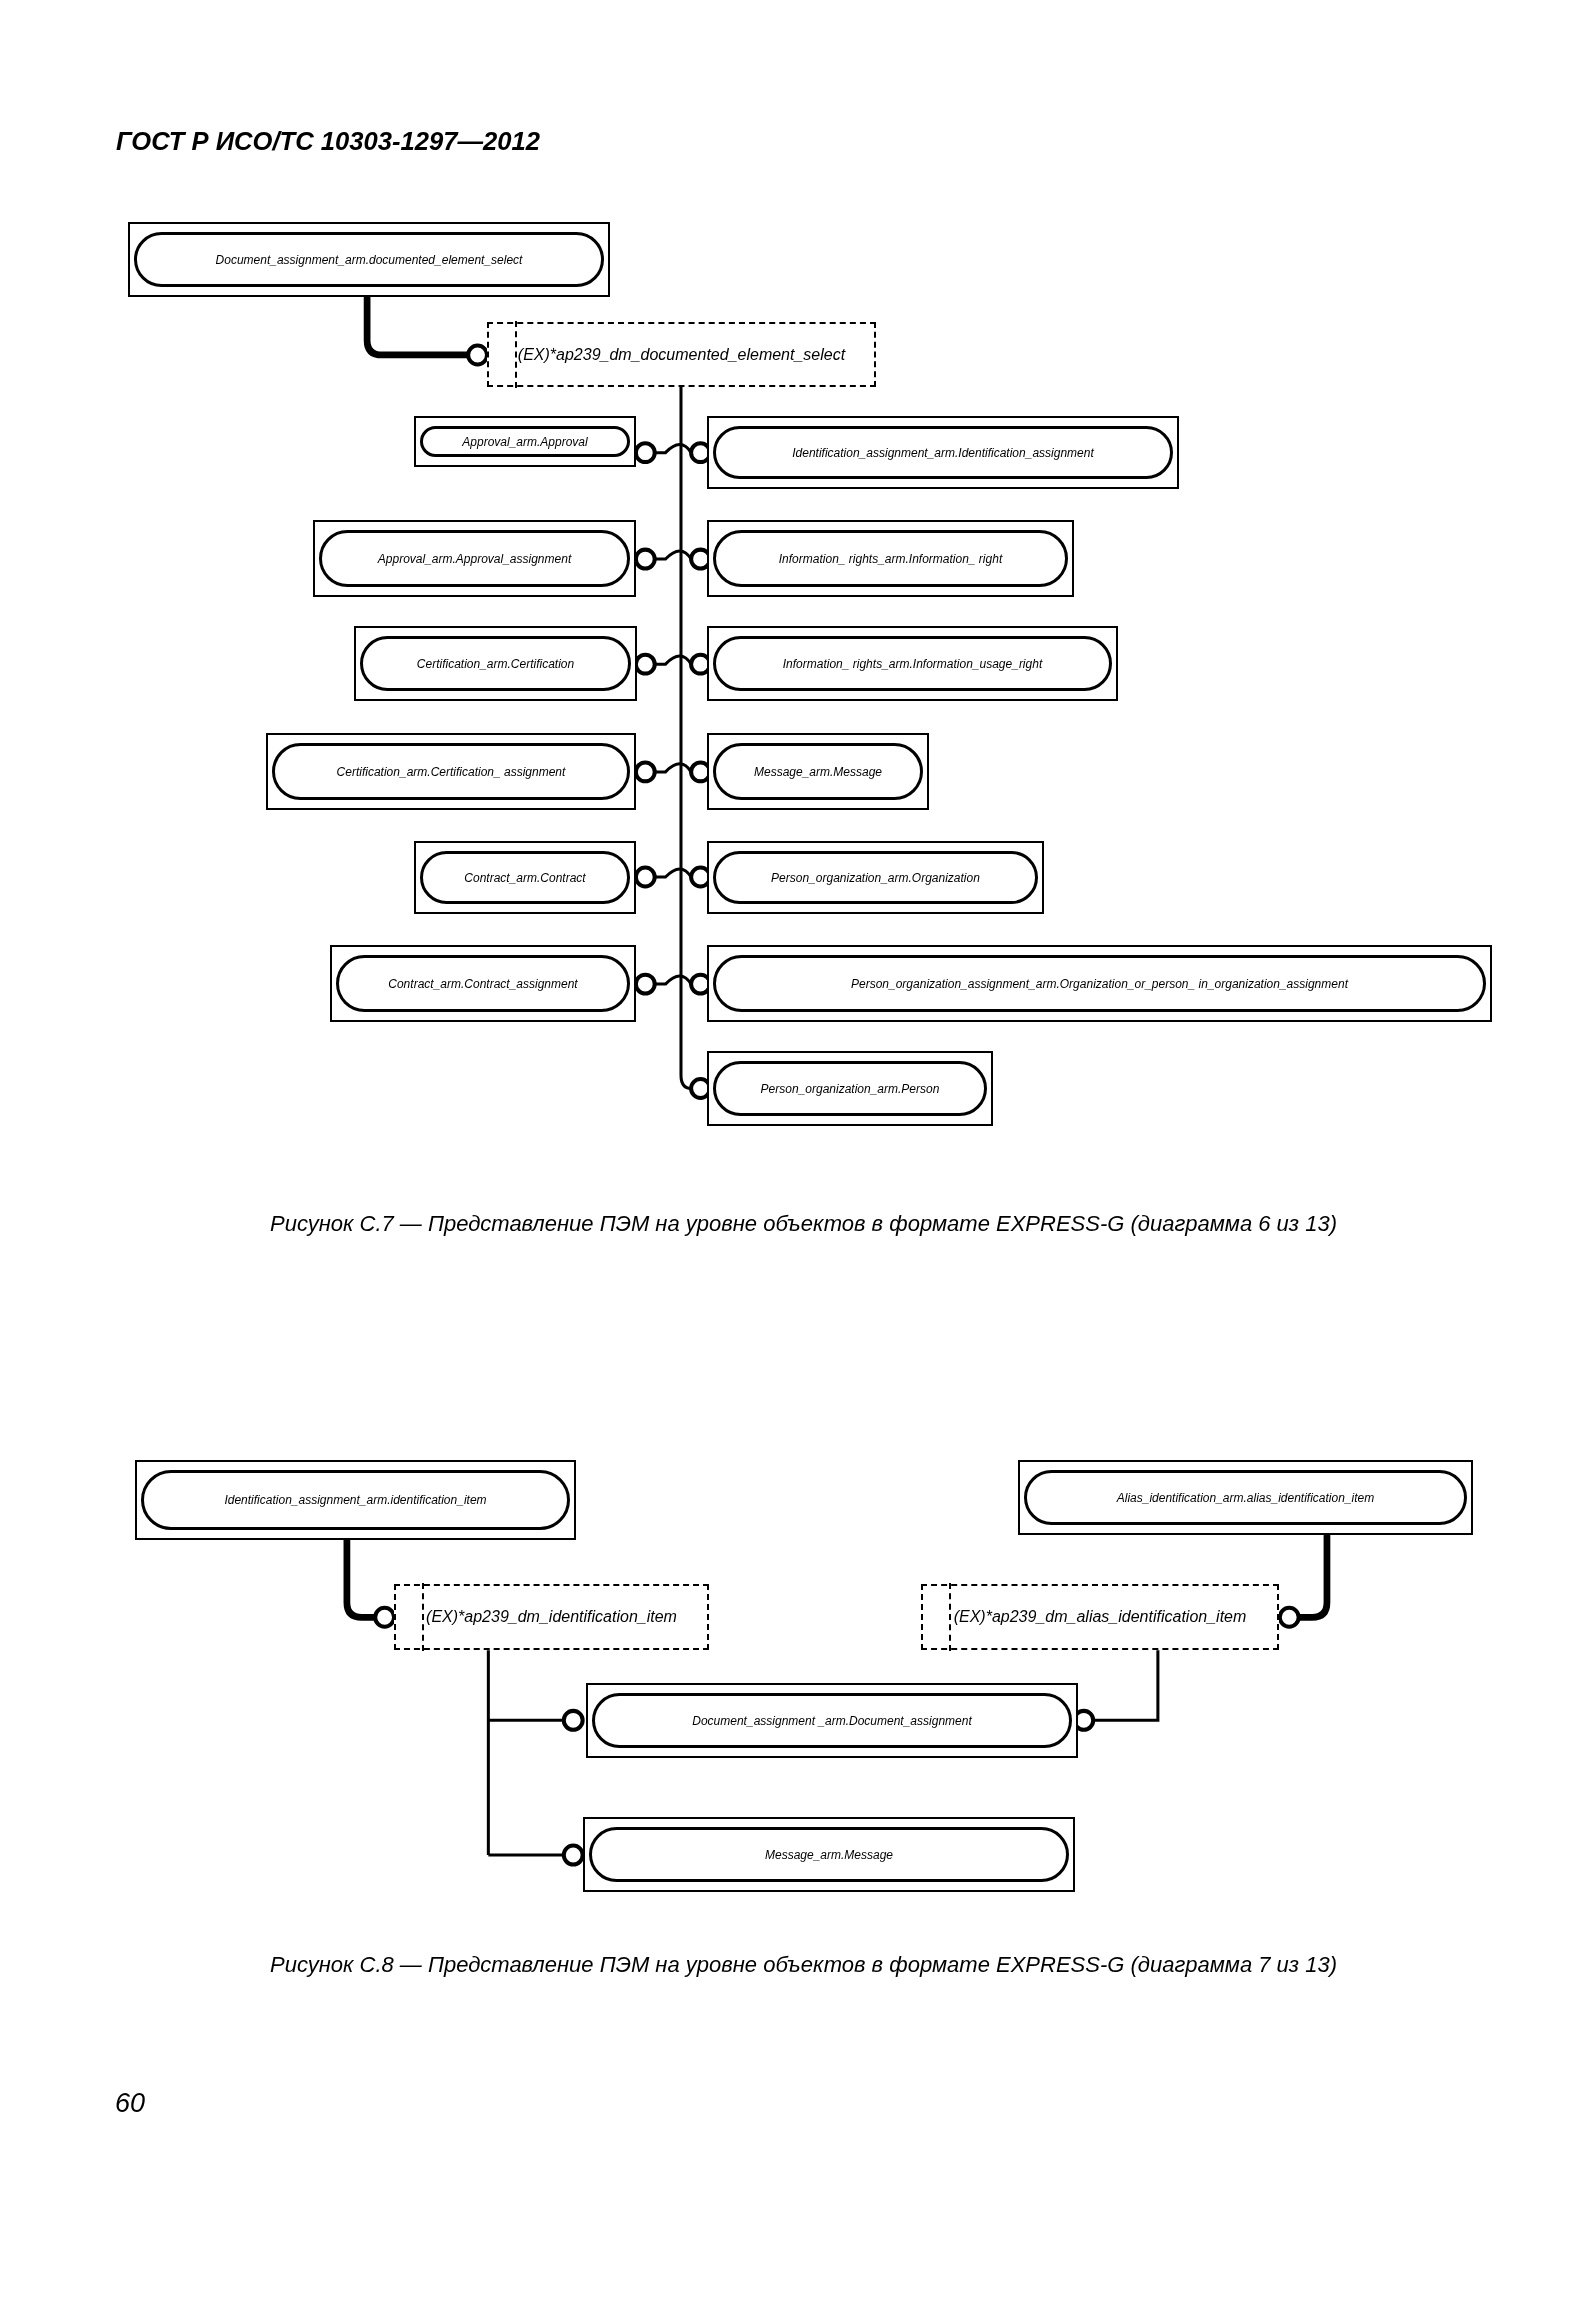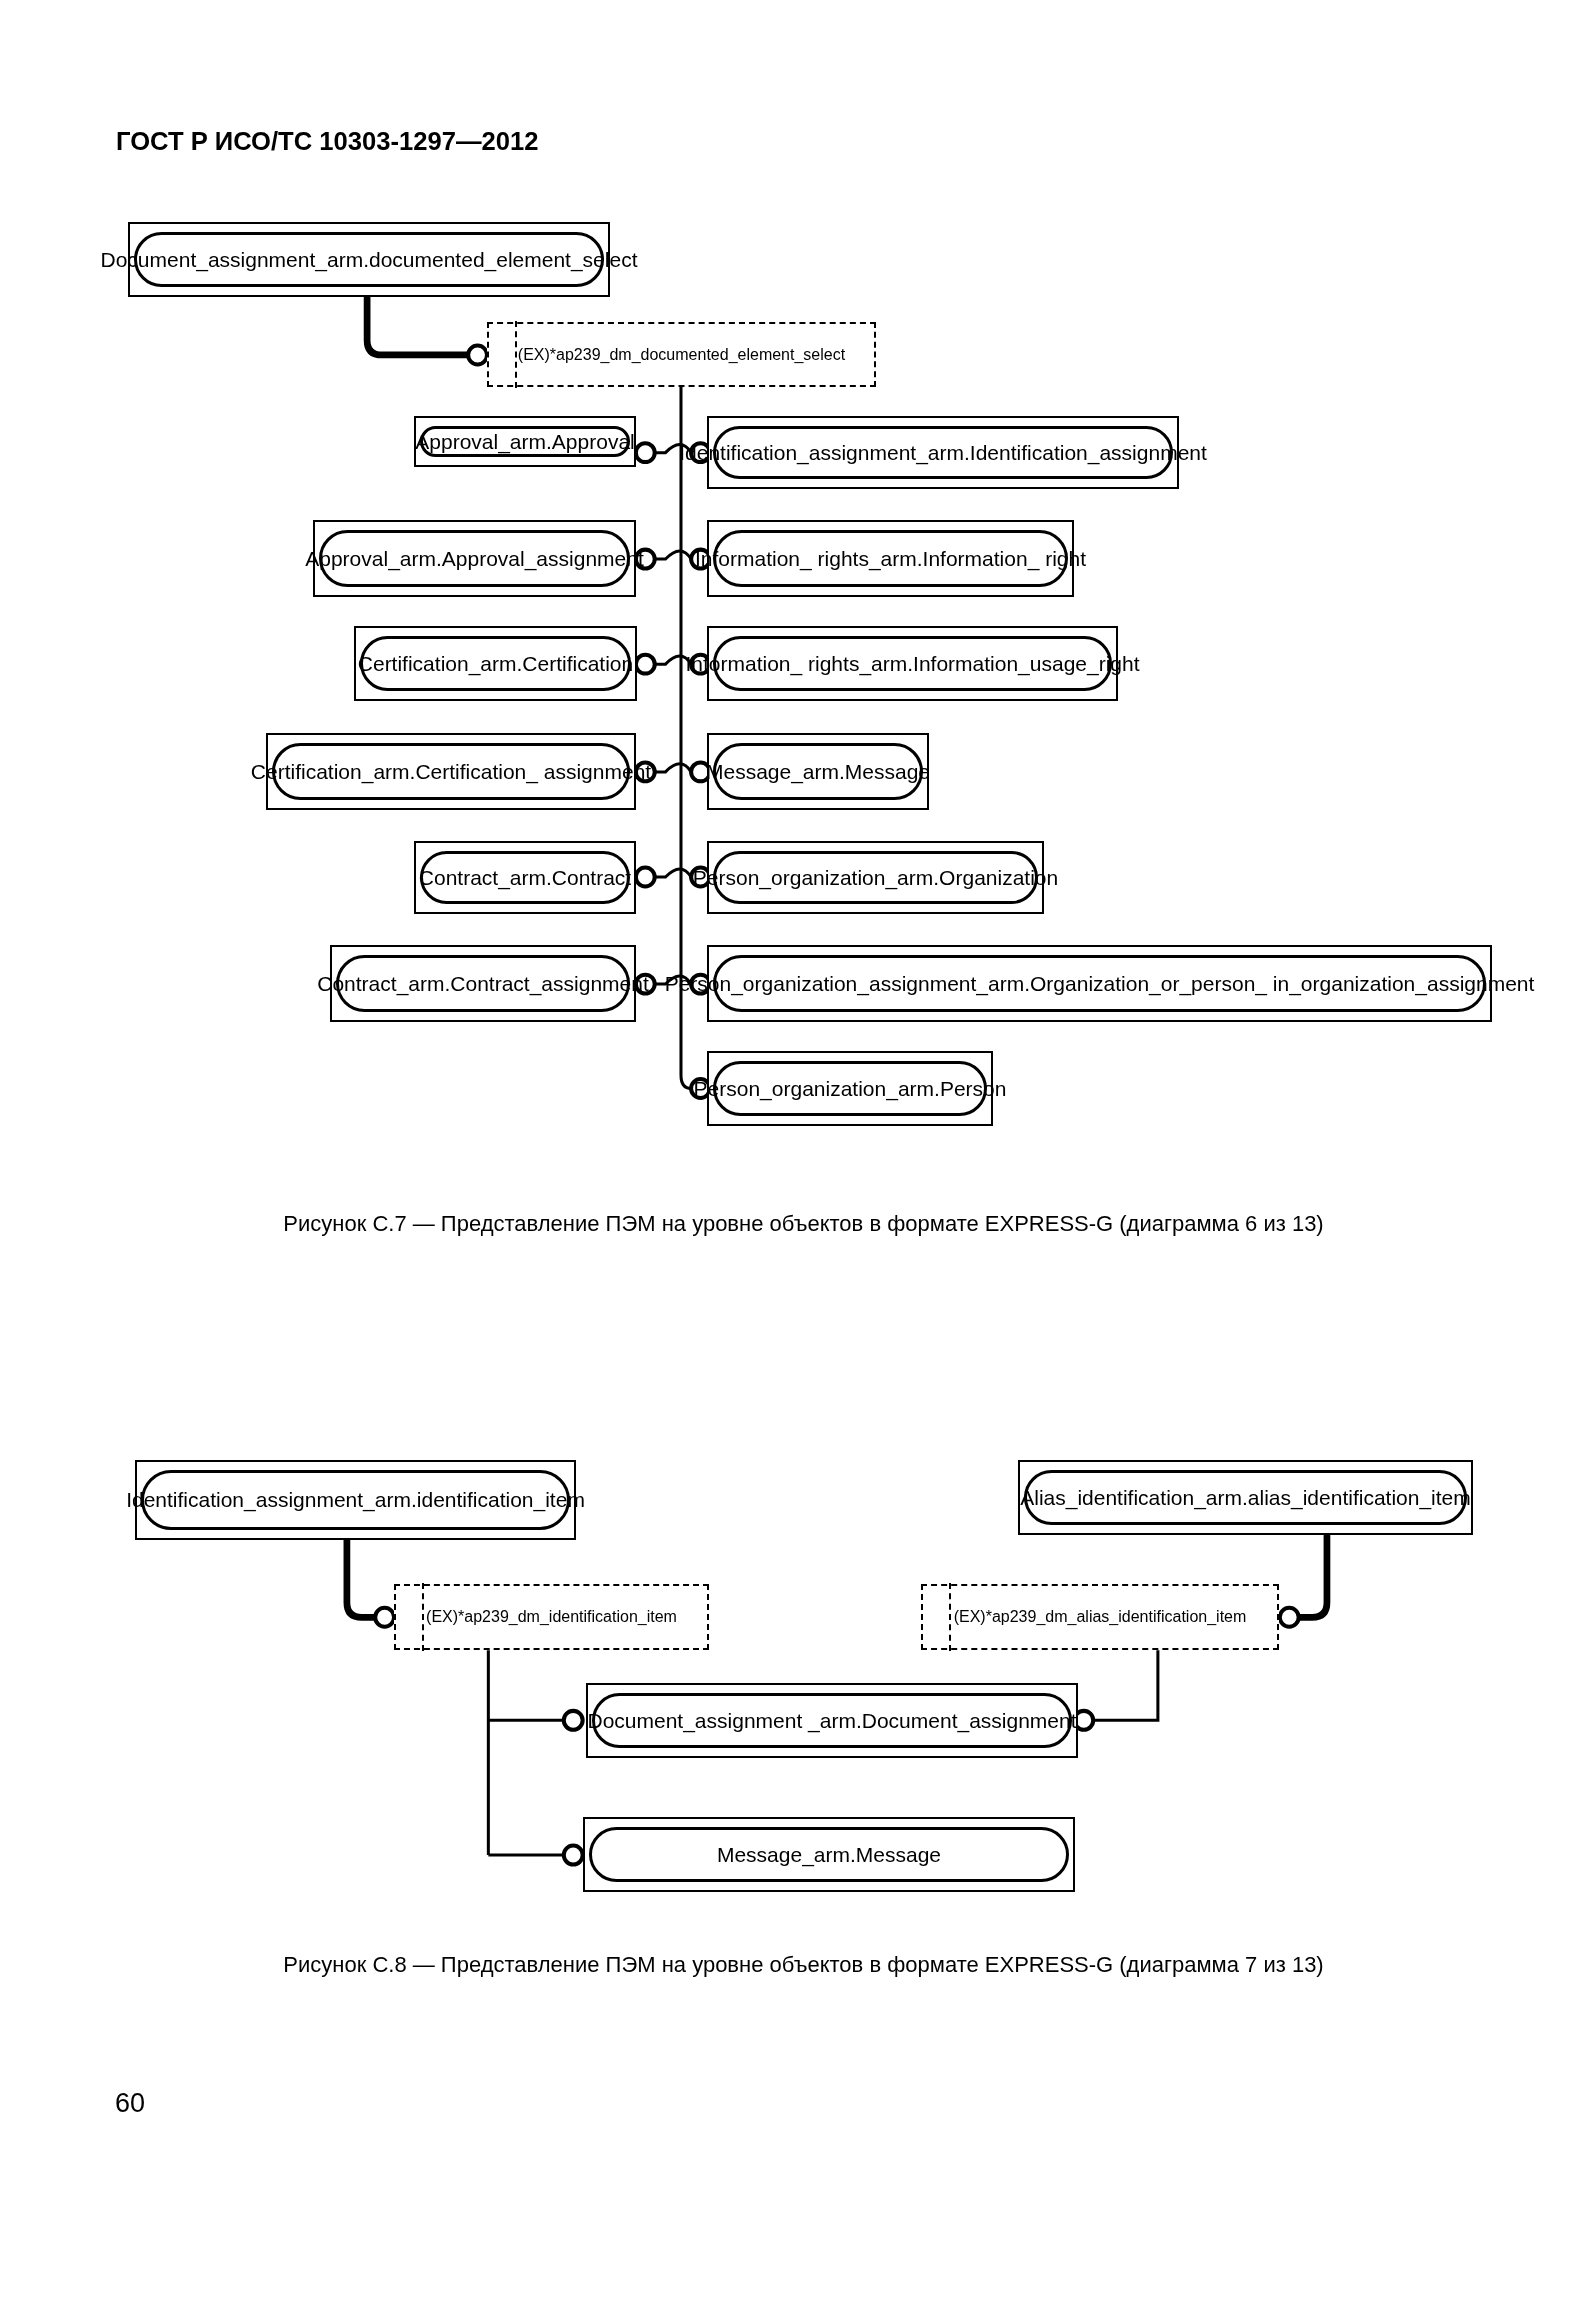--- a/index.html
+++ b/index.html
@@ -1,27 +1,28 @@
 <!DOCTYPE html>
 <html style="font-size:10.8px"><head>
 <meta charset="utf-8">
 <style>
   html,body { margin:0; padding:0; background:#e8e8e8; }
   .page {
     position:relative; width:1591px; height:2307px; background:#ffffff;
     font-family:"Liberation Sans", sans-serif; color:#000; overflow:hidden;
     margin:0 auto;
+    font-style:italic;
   }
   .header { position:absolute; left:116px; top:127px; font-size:25.6px; font-weight:bold; white-space:nowrap; }
   .obox { position:absolute; border:2.7px solid #000; background:#fff; box-sizing:border-box; }
   .rrect {
     position:absolute; left:4px; right:4px; top:8px; bottom:8px;
     border:3.4px solid #000; border-radius:30px; background:#fff;
     display:flex; align-items:center; justify-content:center;
-    font-size:21px; white-space:nowrap; padding:0 4px; box-sizing:border-box;
+    font-size:12px; white-space:nowrap; padding:0 4px; box-sizing:border-box;
   }
   .dbox {
     position:absolute; border:2.7px dashed #000; background:#fff; box-sizing:border-box;
     display:flex; flex-direction:row; align-items:center; justify-content:center;
     font-size:16px; line-height:25.6px; white-space:nowrap;
   }
   .divider { position:absolute; left:25.6px; top:-2.7px; bottom:-2.7px; width:0; border-left:2.7px dashed #000; }
   .caption { position:absolute; left:8px; width:100%; text-align:center; font-size:22px; white-space:nowrap; }
   .pagenum { position:absolute; left:115px; top:2088px; font-size:27px; }
   svg.layer { position:absolute; left:0; top:0; pointer-events:none; }

